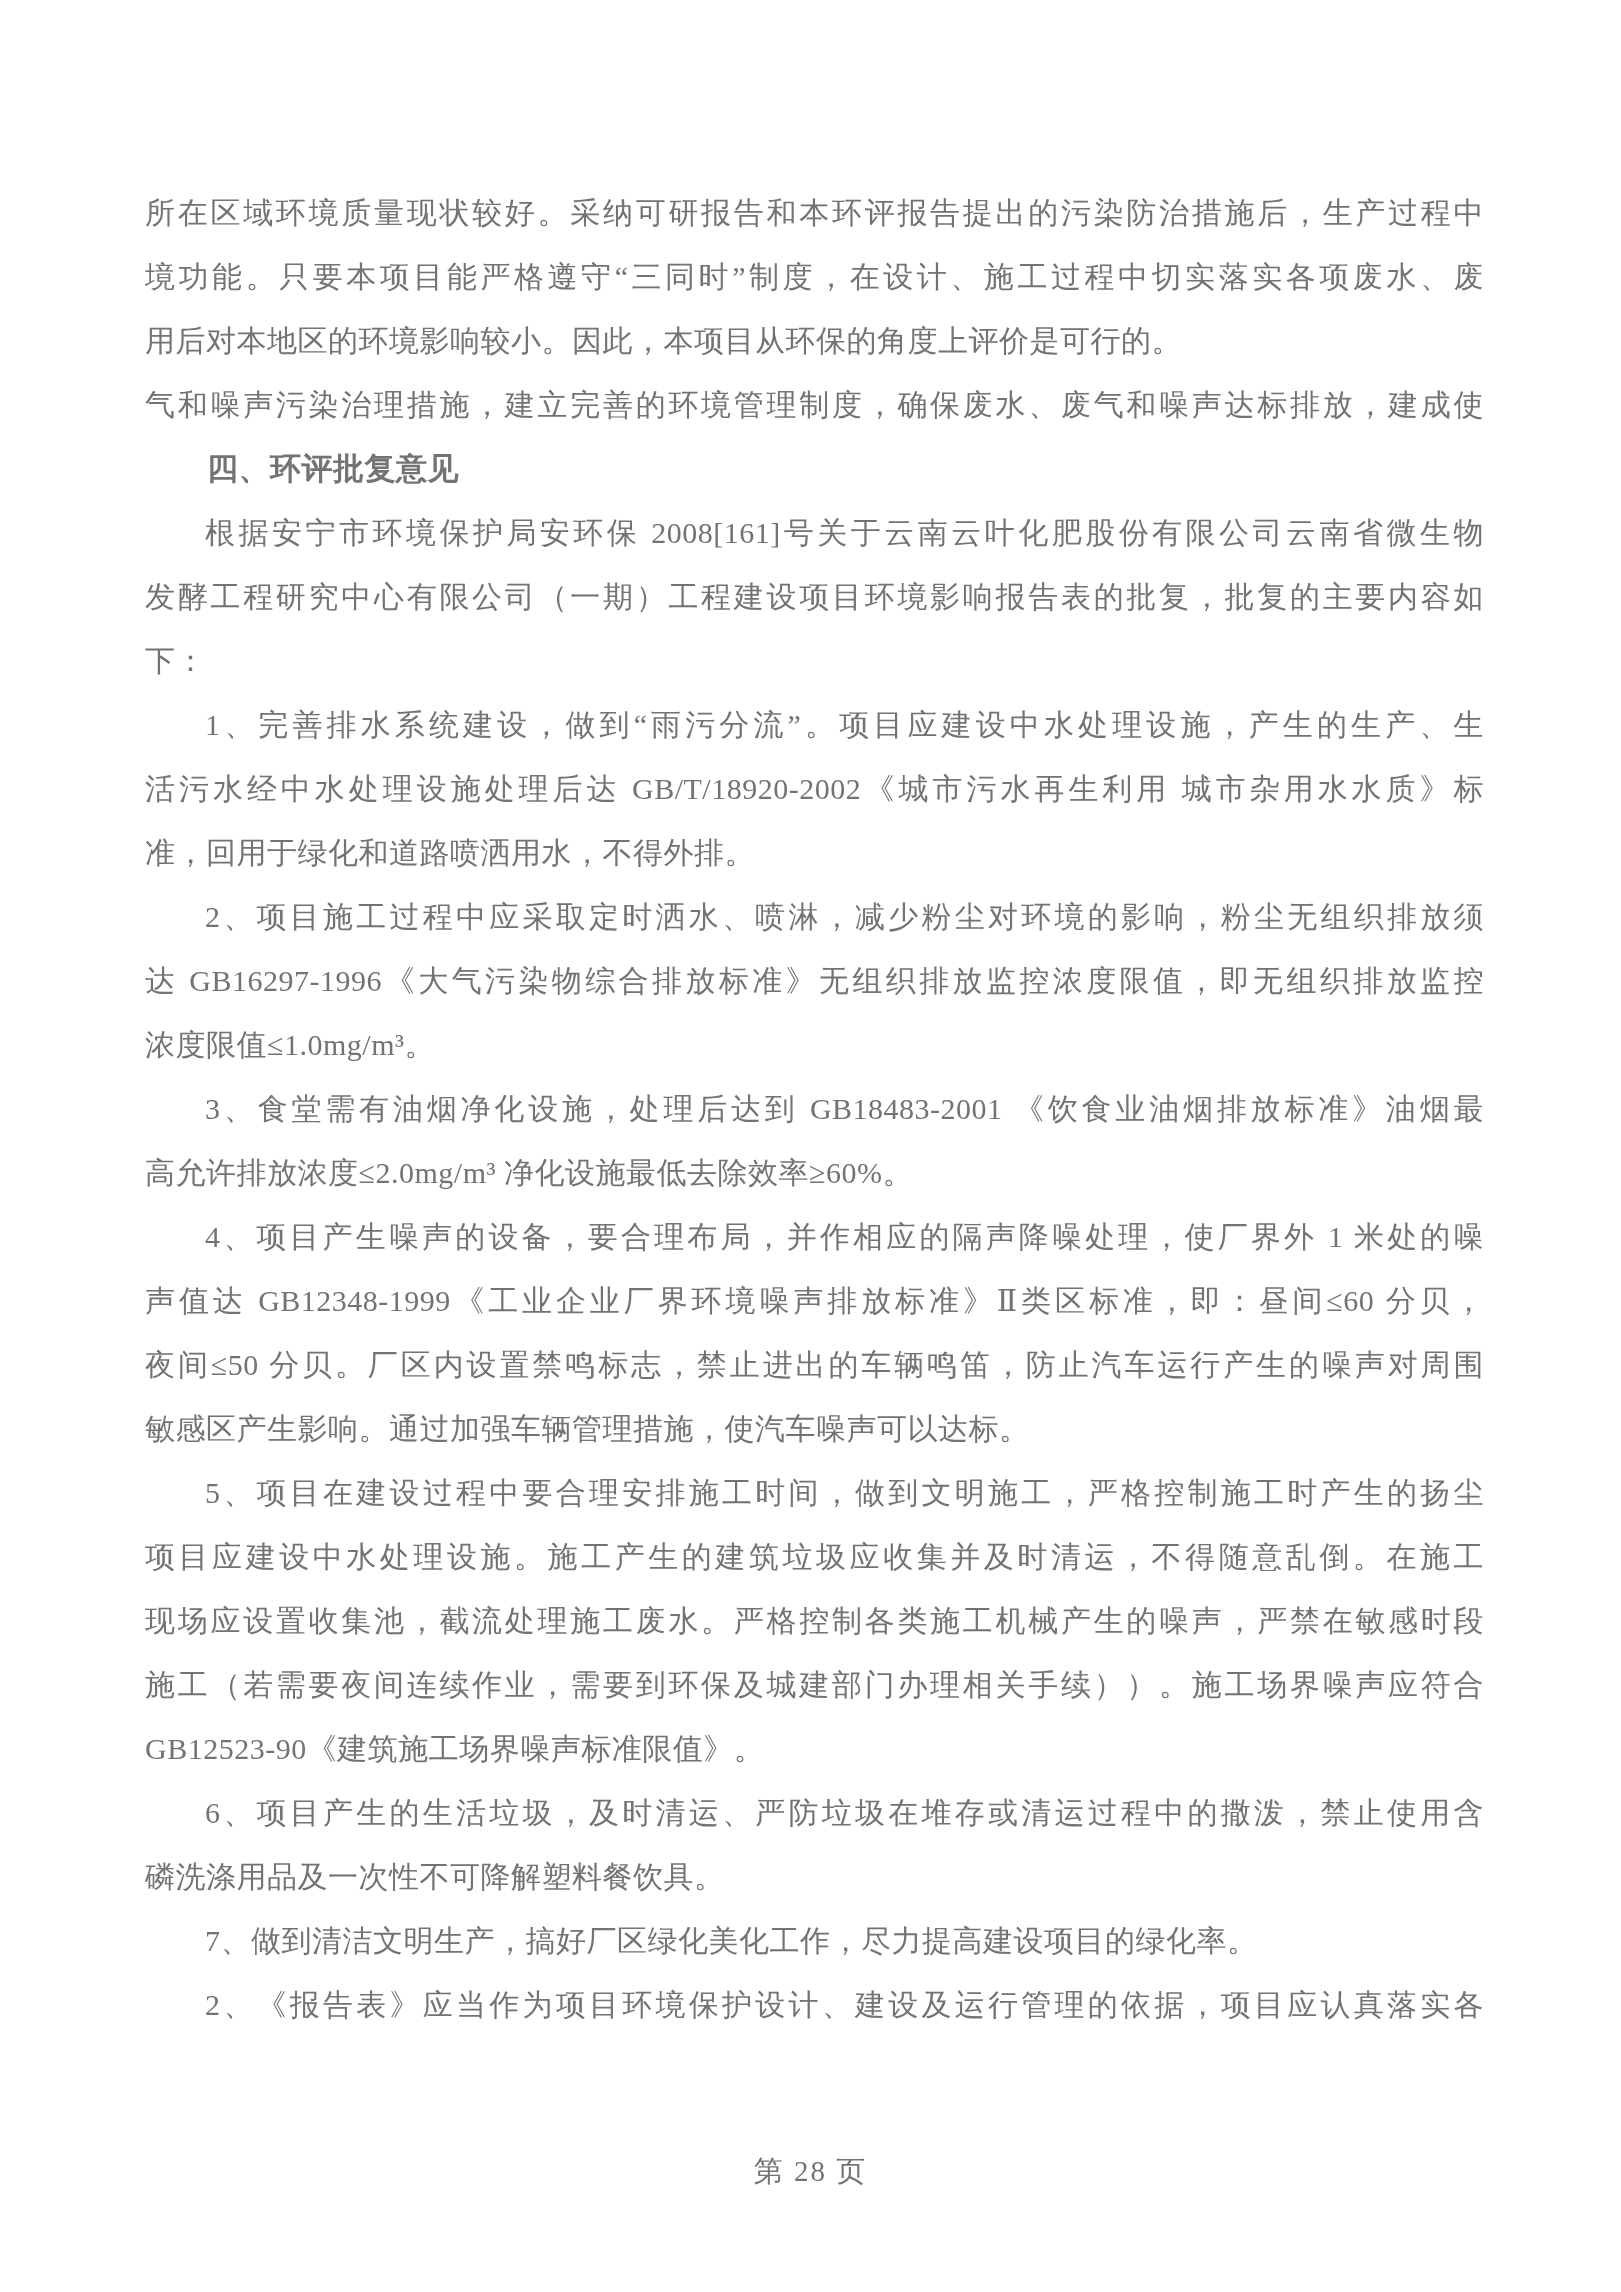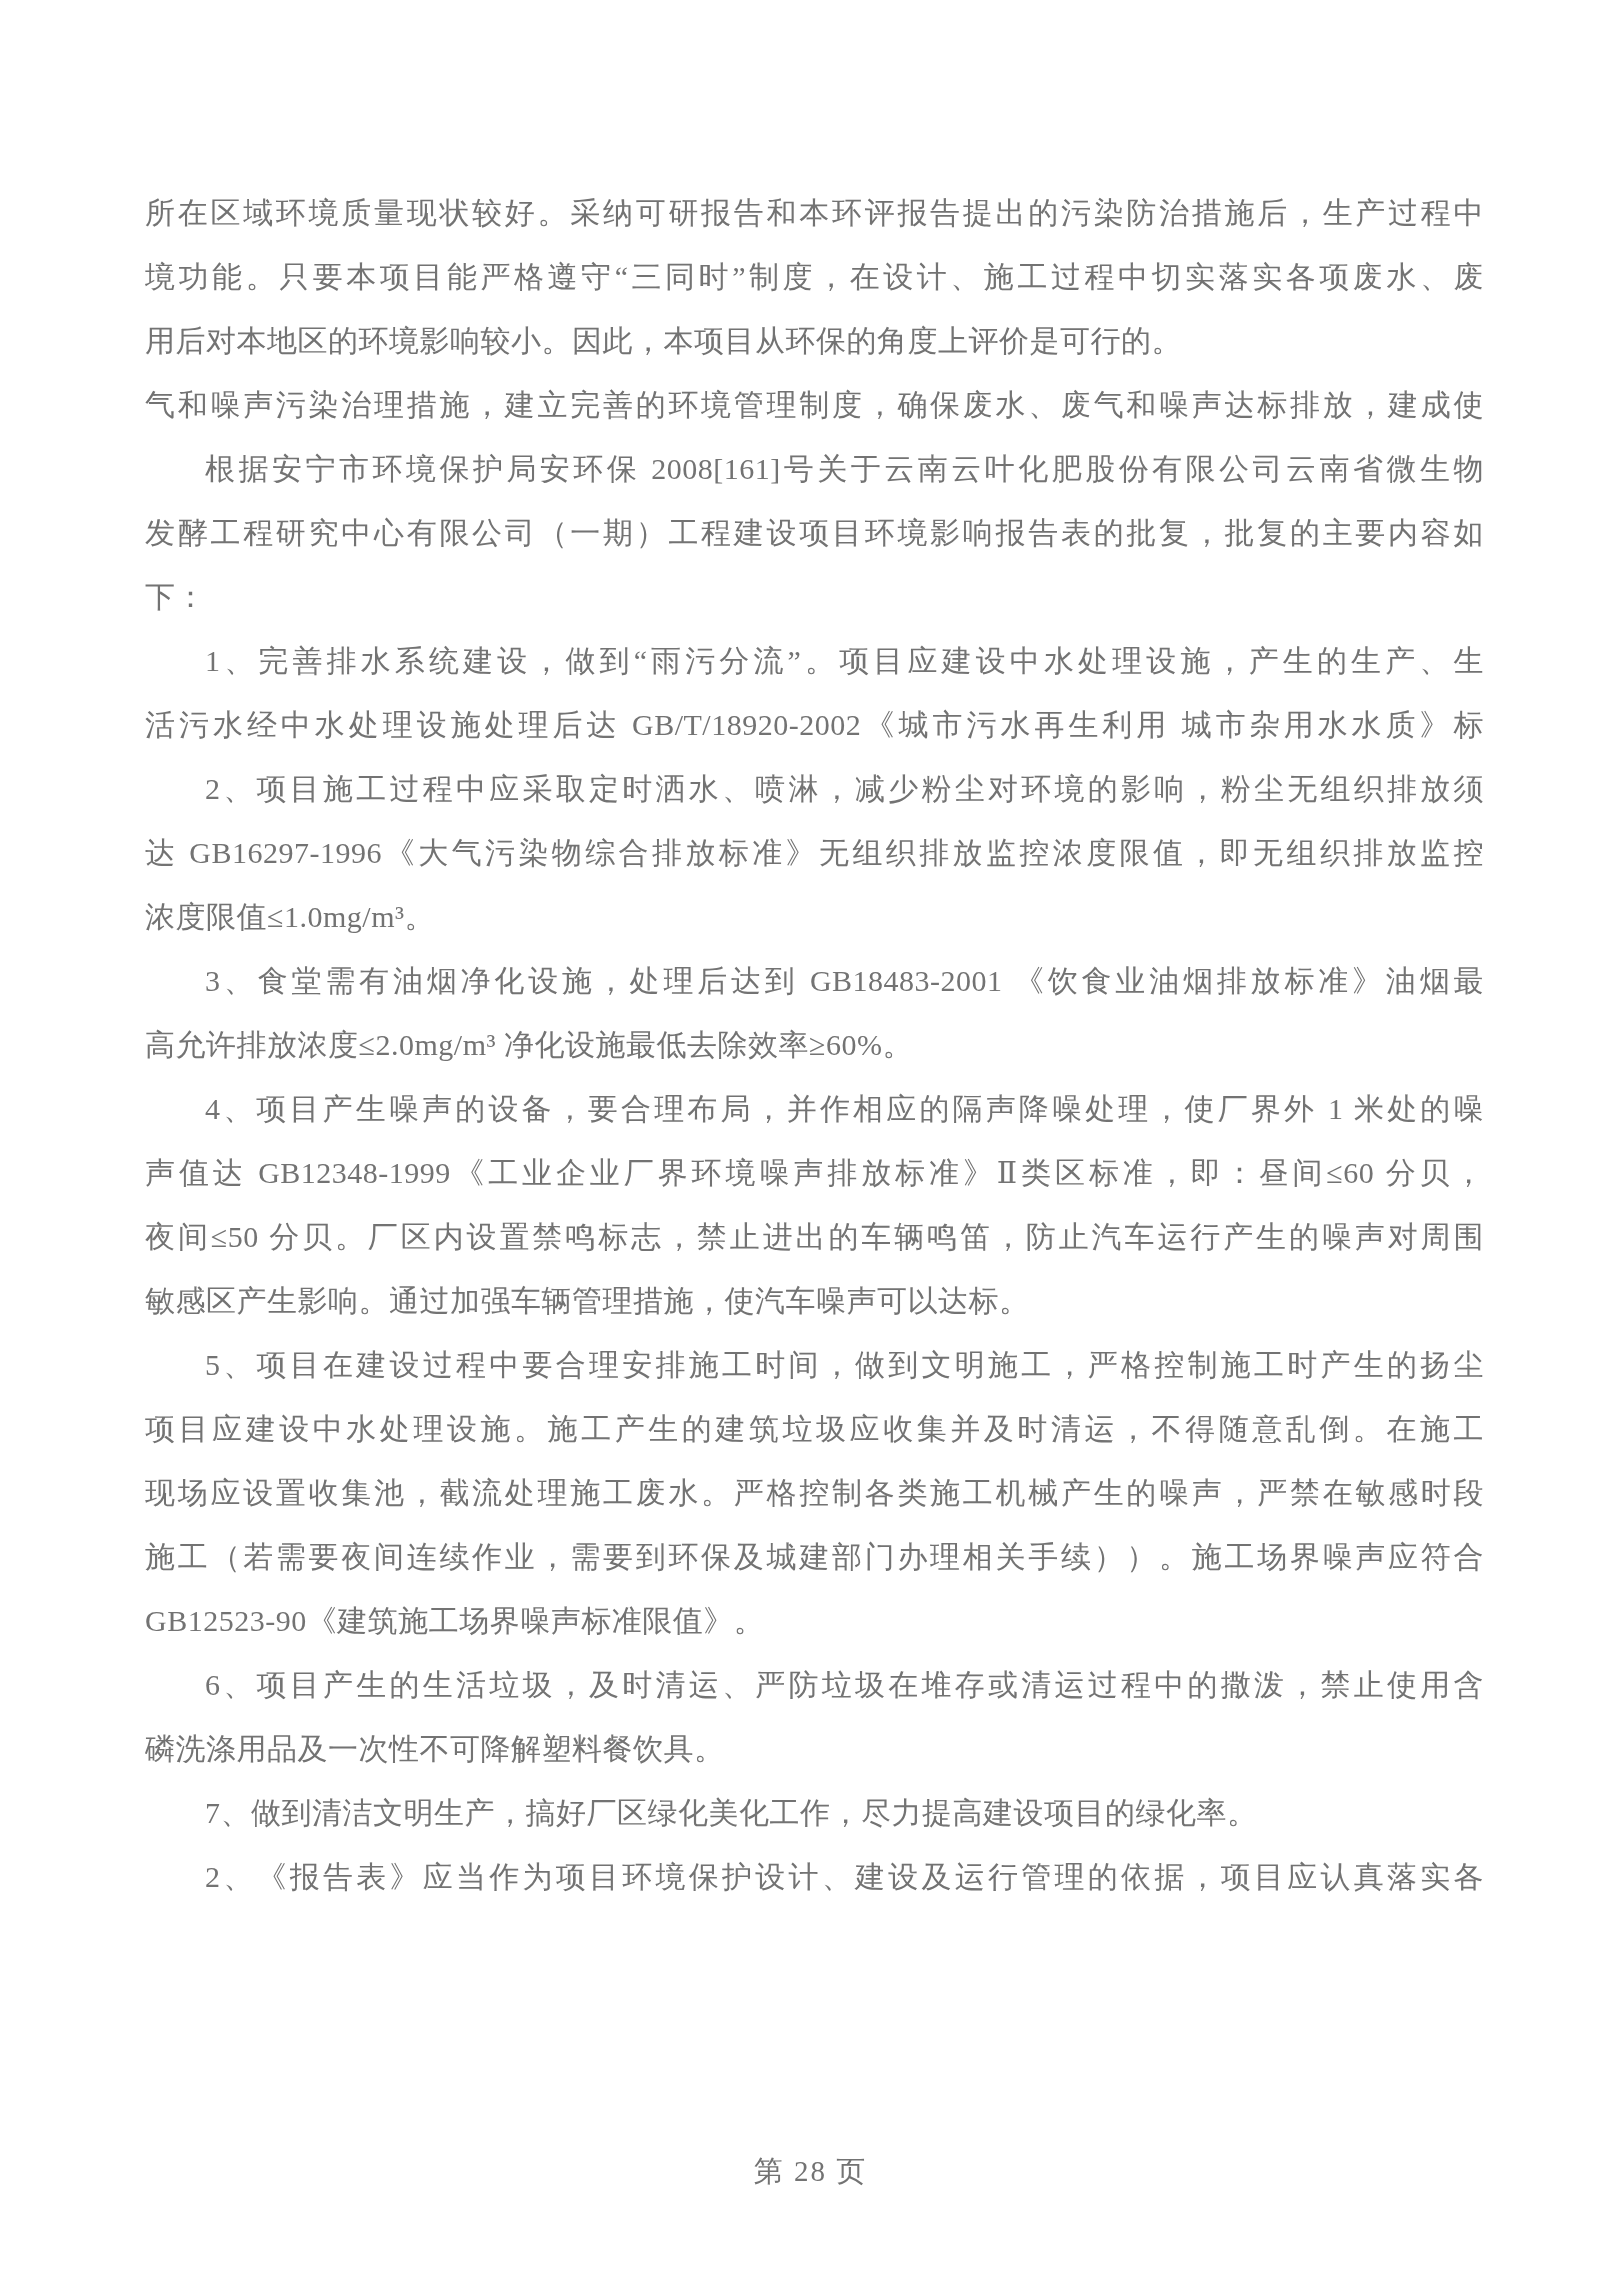--- a/index.html
+++ b/index.html
@@ -55,25 +55,27 @@
 </style>
 </head>
 <body>
 
 <div class="page">
   <div class="doc-body">
       <div class="line stretch">所在区域环境质量现状较好。采纳可研报告和本环评报告提出的污染防治措施后，生产过程中</div>
       <div class="line stretch">境功能。只要本项目能严格遵守“三同时”制度，在设计、施工过程中切实落实各项废水、废</div>
       <div class="line">用后对本地区的环境影响较小。因此，本项目从环保的角度上评价是可行的。</div>
       <div class="line stretch">气和噪声污染治理措施，建立完善的环境管理制度，确保废水、废气和噪声达标排放，建成使</div>
+      <div class="line indent heading">四、环评批复意见</div>
       <div class="line stretch indent">根据安宁市环境保护局安环保 2008[161]号关于云南云叶化肥股份有限公司云南省微生物</div>
       <div class="line stretch">发酵工程研究中心有限公司（一期）工程建设项目环境影响报告表的批复，批复的主要内容如</div>
       <div class="line">下：</div>
       <div class="line stretch indent">1、完善排水系统建设，做到“雨污分流”。项目应建设中水处理设施，产生的生产、生</div>
       <div class="line stretch">活污水经中水处理设施处理后达 GB/T/18920-2002《城市污水再生利用 城市杂用水水质》标</div>
+      <div class="line">准，回用于绿化和道路喷洒用水，不得外排。</div>
       <div class="line stretch indent">2、项目施工过程中应采取定时洒水、喷淋，减少粉尘对环境的影响，粉尘无组织排放须</div>
       <div class="line stretch">达 GB16297-1996《大气污染物综合排放标准》无组织排放监控浓度限值，即无组织排放监控</div>
       <div class="line">浓度限值≤1.0mg/m³。</div>
       <div class="line stretch indent">3、食堂需有油烟净化设施，处理后达到 GB18483-2001 《饮食业油烟排放标准》油烟最</div>
       <div class="line">高允许排放浓度≤2.0mg/m³ 净化设施最低去除效率≥60%。</div>
       <div class="line stretch indent">4、项目产生噪声的设备，要合理布局，并作相应的隔声降噪处理，使厂界外 1 米处的噪</div>
       <div class="line stretch">声值达 GB12348-1999《工业企业厂界环境噪声排放标准》Ⅱ类区标准，即：昼间≤60 分贝，</div>
       <div class="line stretch">夜间≤50 分贝。厂区内设置禁鸣标志，禁止进出的车辆鸣笛，防止汽车运行产生的噪声对周围</div>
       <div class="line">敏感区产生影响。通过加强车辆管理措施，使汽车噪声可以达标。</div>
       <div class="line stretch indent">5、项目在建设过程中要合理安排施工时间，做到文明施工，严格控制施工时产生的扬尘</div>

